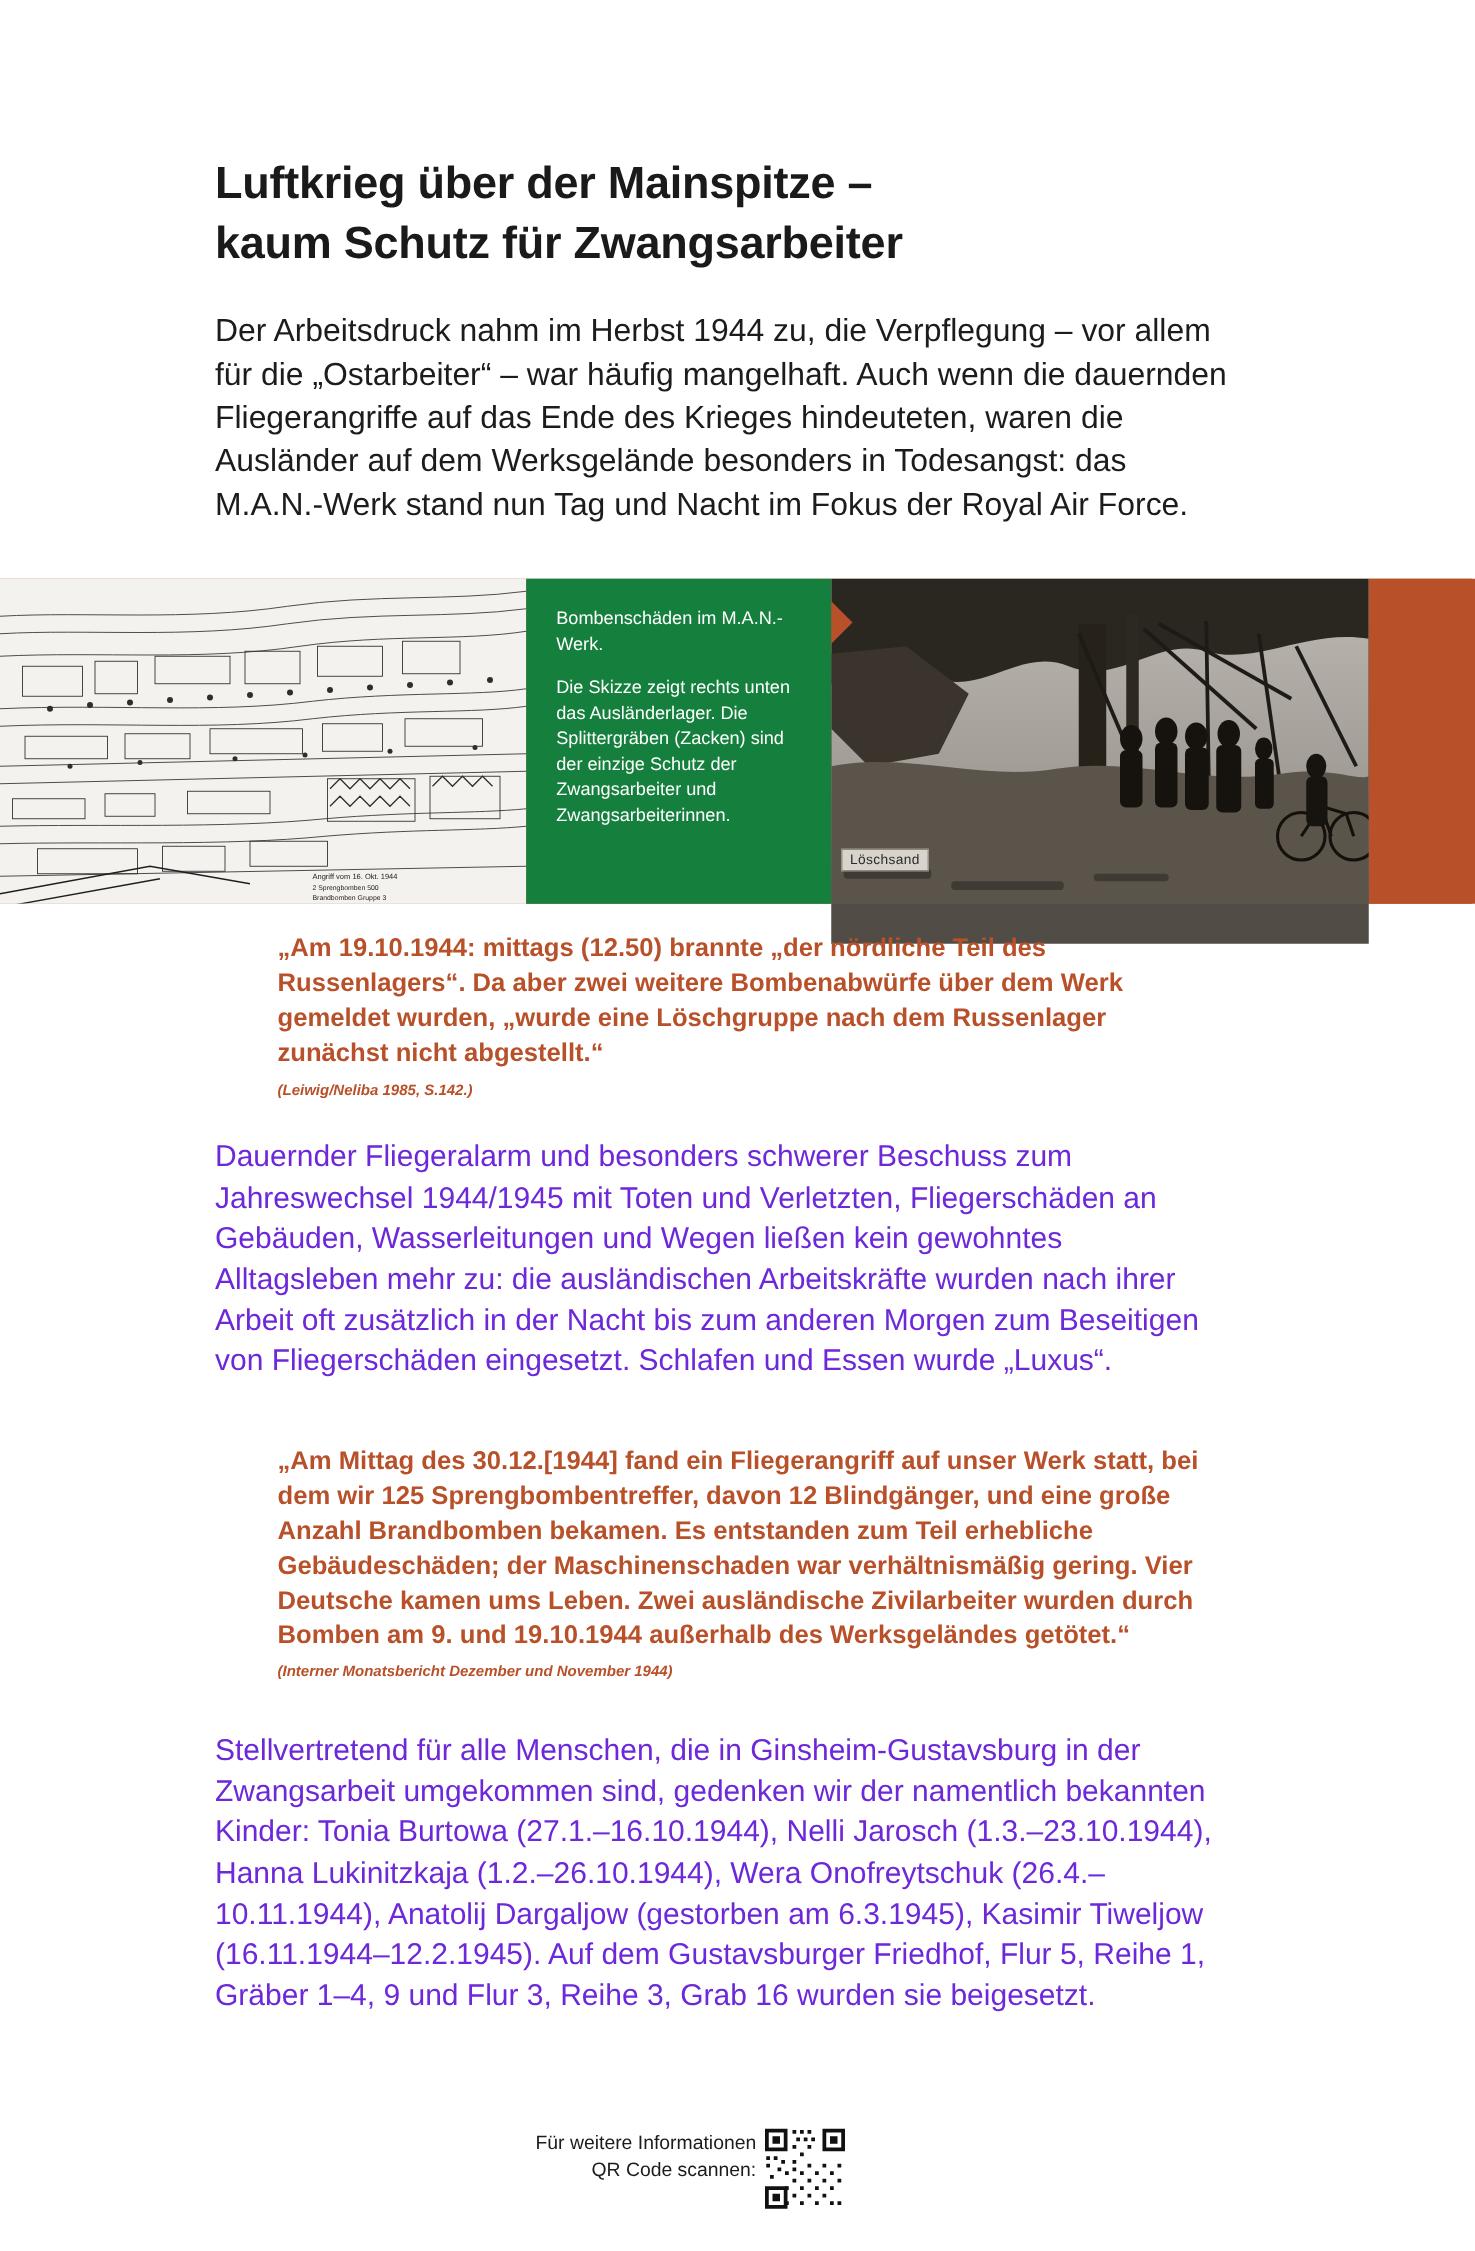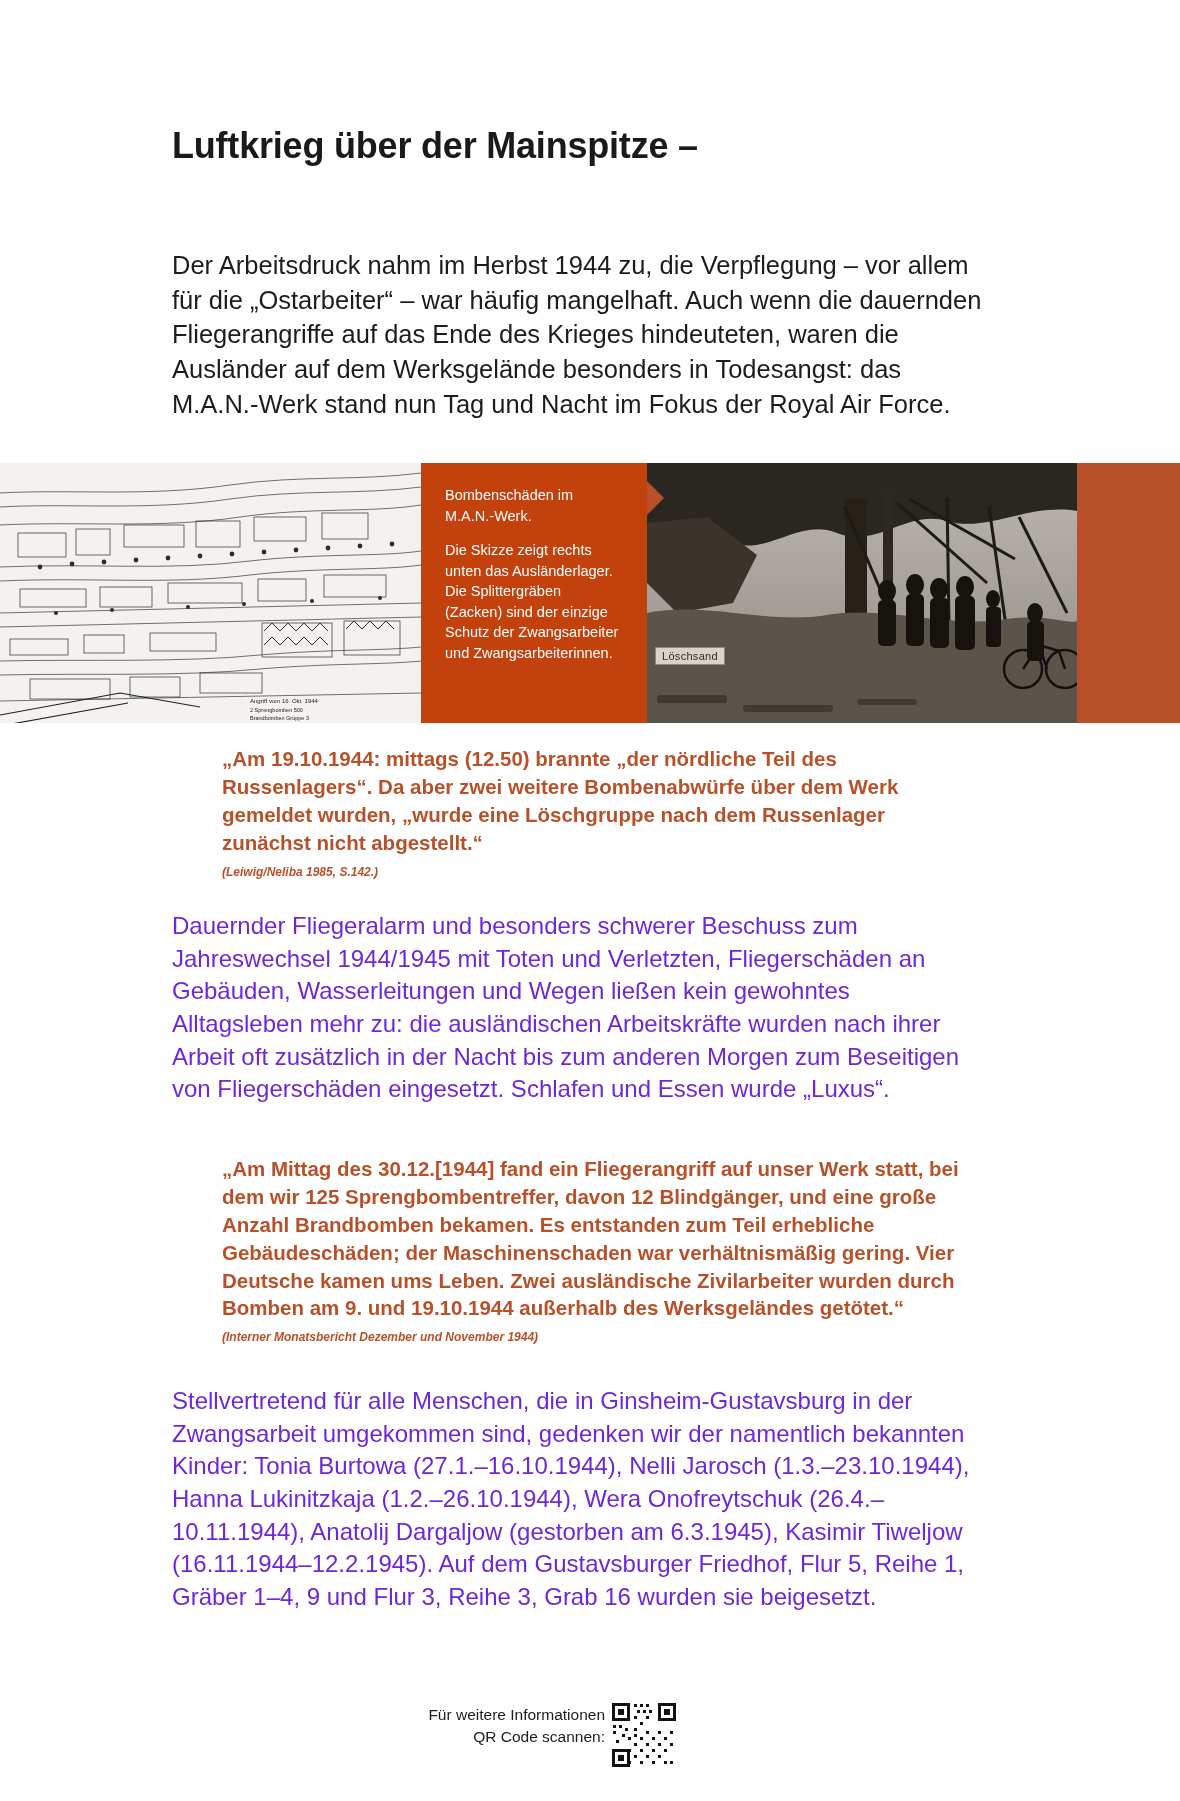--- a/index.html
+++ b/index.html
@@ -61,34 +61,34 @@
   }
   .band-map {
     position: relative;
     width: 421px;
     height: 260px;
     overflow: hidden;
     background: #f2f0ec;
   }
   .band-caption {
     position: relative;
-    width: 226px;
+    width: 244px;
     height: 260px;
-    background: #c2410c;
+    background: #15803d;
     color: #ffffff;
     padding: 22px 26px 0 24px;
     box-sizing: border-box;
     font-size: 14.5px;
     line-height: 1.42;
   }
   .band-caption p { margin: 0 0 14px 0; }
   .band-photo {
     position: relative;
     width: 430px;
-    height: 260px;
+    height: 292px;
     overflow: hidden;
     background: #514c46;
   }
   .band-right {
     width: 83px;
     height: 260px;
     background: #b8512a;
   }
   .caption-arrow {
     position: absolute;
@@ -181,20 +181,21 @@
     position: relative;
   }
 </style>
 </head>
 <body>
 
 <div class="page">
 
   <div class="title">
     <span class="line">Luftkrieg über der Mainspitze –</span>
+    <span class="line">kaum Schutz für Zwangsarbeiter</span>
   </div>
 
   <div class="intro">Der Arbeitsdruck nahm im Herbst 1944 zu, die Verpflegung – vor allem für die „Ostarbeiter“ – war häufig mangelhaft. Auch wenn die dauernden Fliegerangriffe auf das Ende des Krieges hindeuteten, waren die Ausländer auf dem Werksgelände besonders in Todesangst: das M.A.N.-Werk stand nun Tag und Nacht im Fokus der Royal Air Force.</div>
 
   <div class="band">
 
     <div class="band-map">
       <svg class="map-svg" width="421" height="260" viewBox="0 0 421 260">
         <rect x="0" y="0" width="421" height="260" fill="#f4f2ee"></rect>
         <g stroke="#3b3b3b" stroke-width="0.8" fill="none" opacity="0.9">

